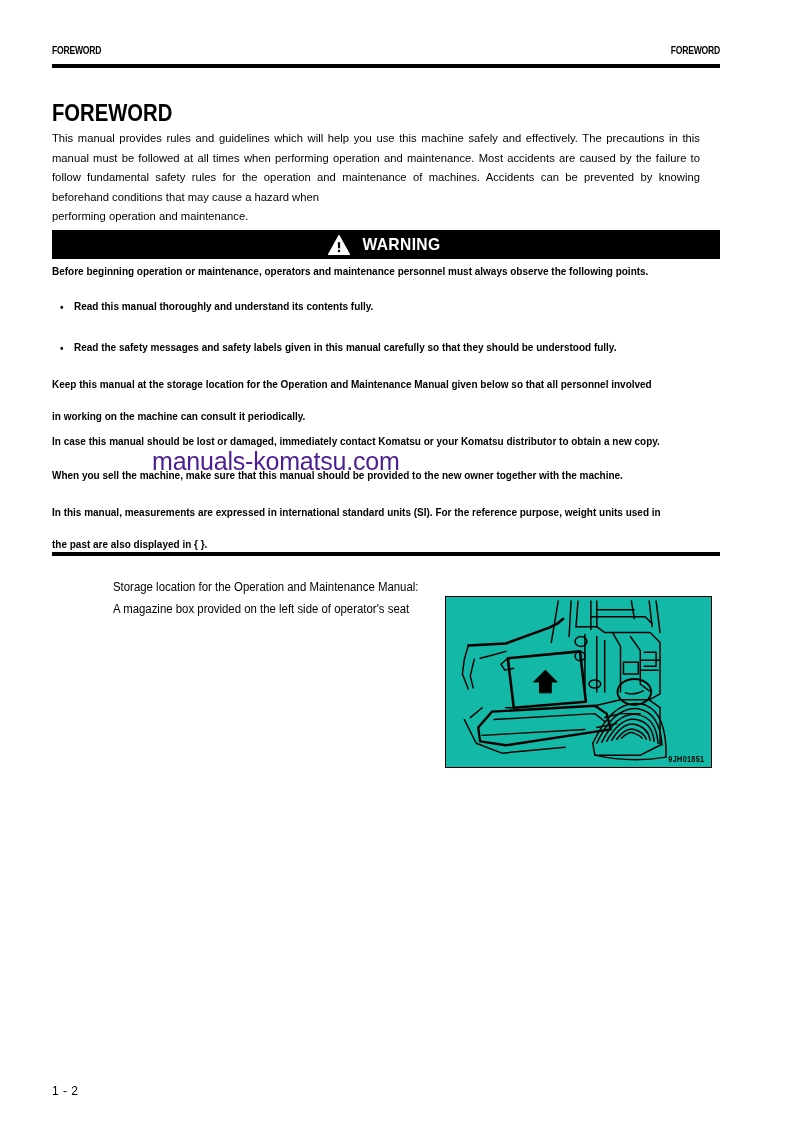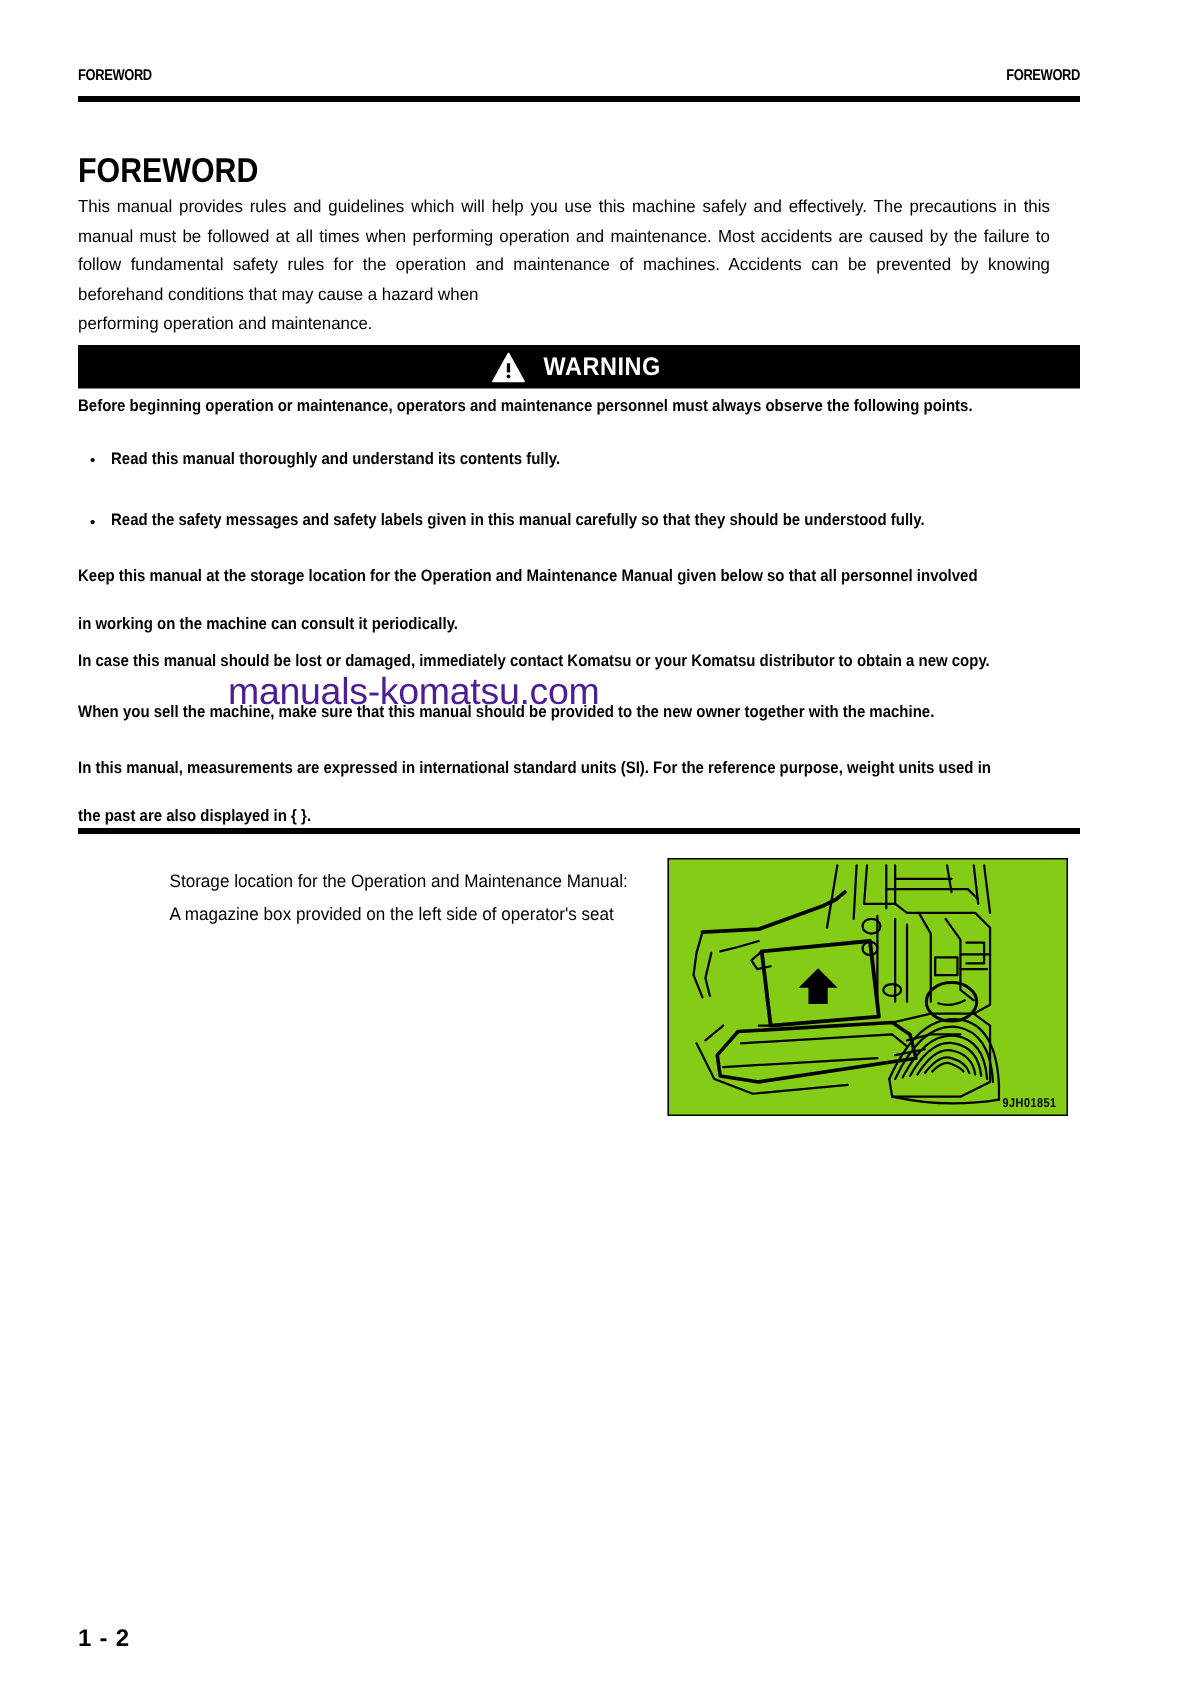--- a/index.html
+++ b/index.html
@@ -162,47 +162,47 @@
     top: 576px;
     font-size: 12px;
     line-height: 22px;
     transform: scaleX(0.95);
     transform-origin: left top;
     white-space: nowrap;
   }
   .figbox {
     position: absolute;
     left: 445px;
-    top: 572px;
+    top: 596px;
     width: 267px;
     height: 172px;
     border: 1.2px solid #000;
-    background: #84cc16;
+    background: #14b8a6;
     overflow: hidden;
   }
   .figbox svg { display: block; width: 100%; height: 100%; }
   .figcode {
     position: absolute;
     right: 7px;
     bottom: 3px;
     font-size: 8.5px;
     font-weight: bold;
     letter-spacing: 0.4px;
     transform: scaleX(0.85);
     transform-origin: right bottom;
     white-space: nowrap;
   }
 
   
   .footer {
     position: absolute;
     left: 52px;
     top: 1084px;
-    font-size: 16px;
-    font-weight: bold;
+    font-size: 12px;
+    font-weight: normal;
     letter-spacing: 0.5px;
     white-space: nowrap;
   }
 </style>
 </head>
 <body>
 
 <div class="page">
 
   <div class="runhead">

